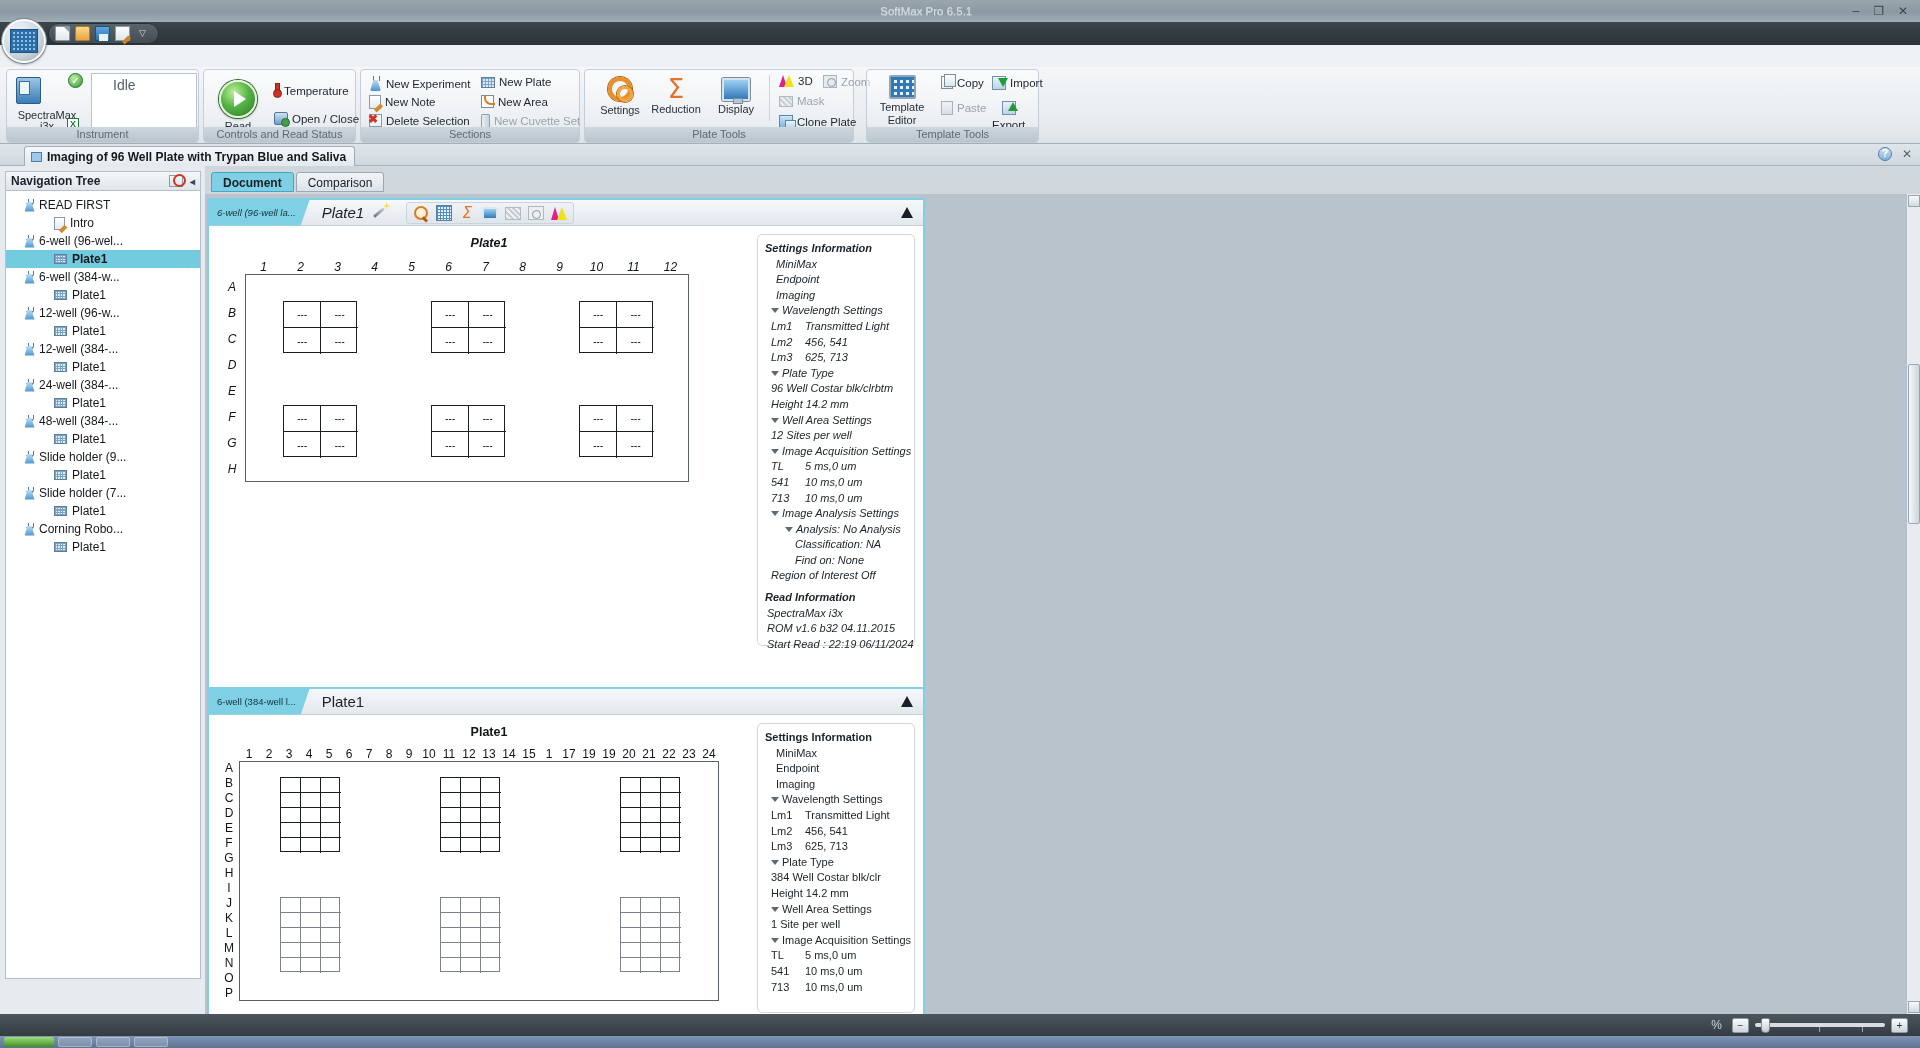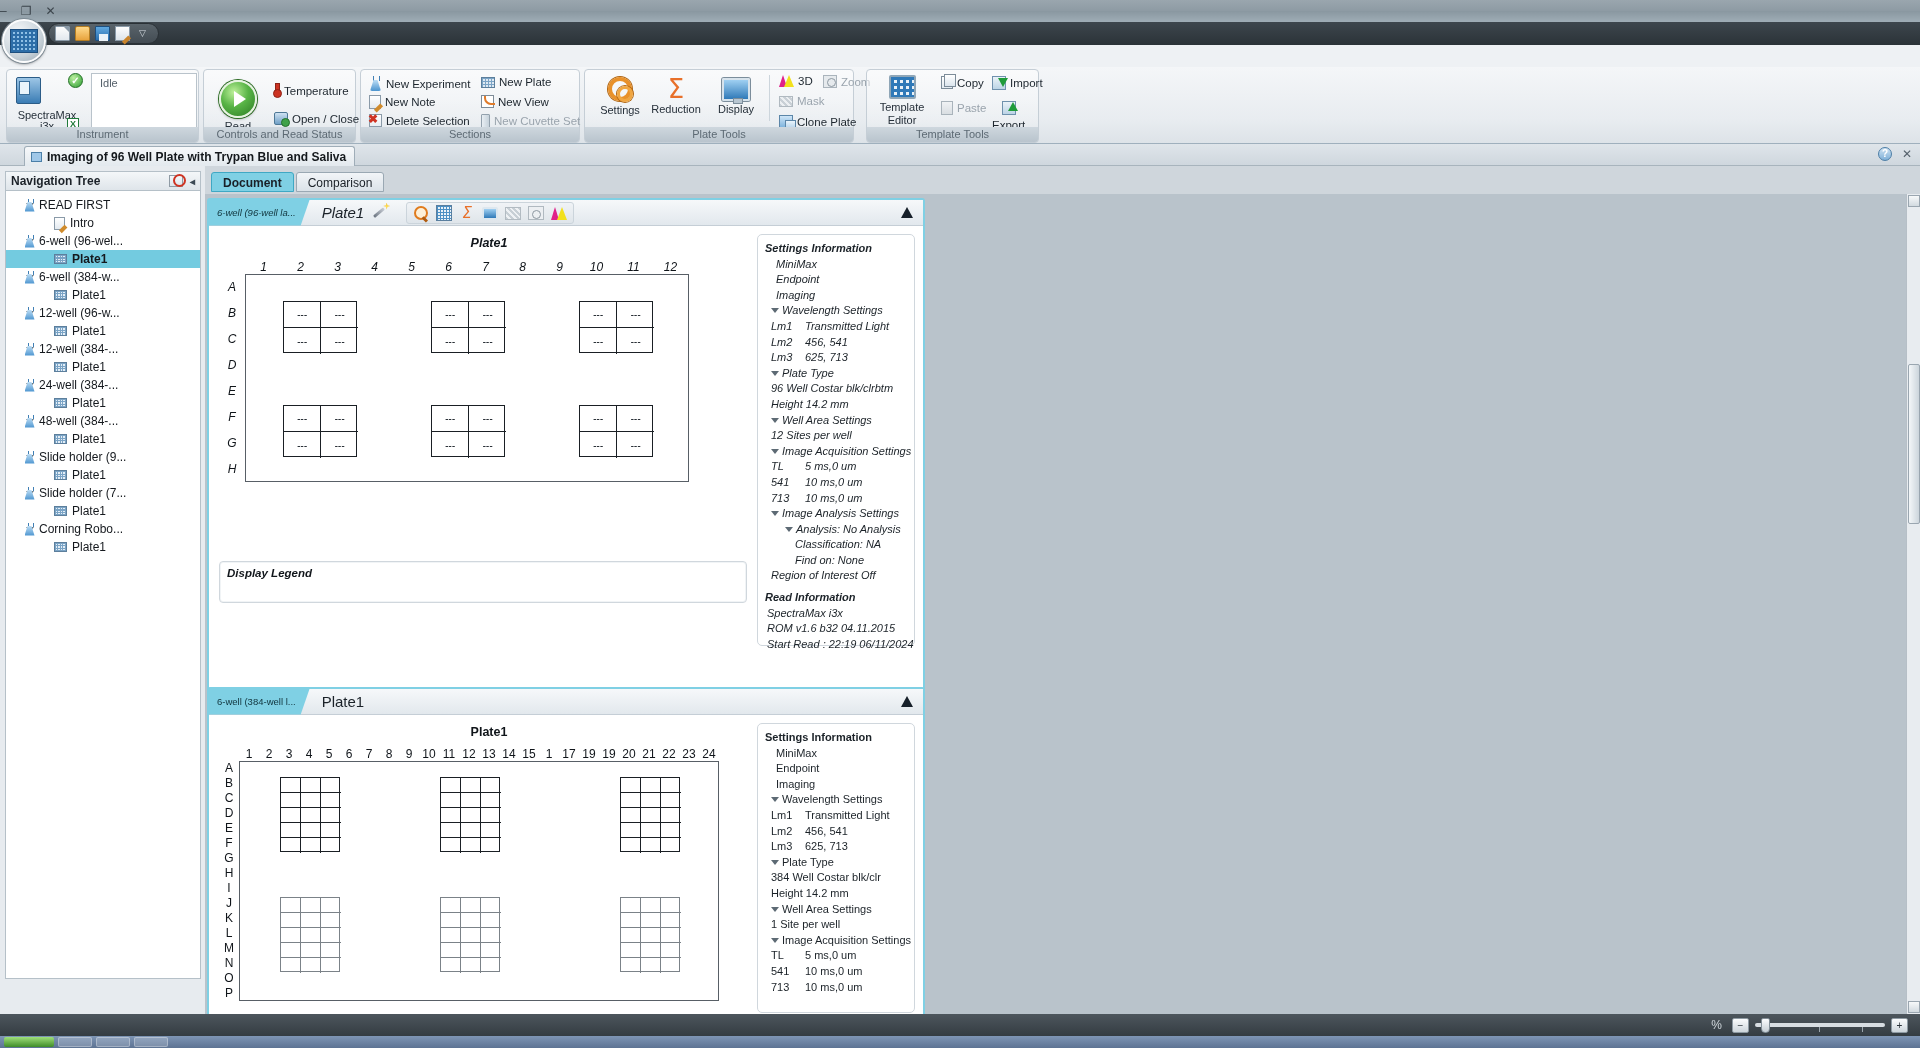--- a/index.html
+++ b/index.html
@@ -158,21 +158,21 @@
   .readbtn {
     width:38px;height:38px;border-radius:50%;
     background:radial-gradient(circle at 38% 30%,#bdf09a,#58b446 45%,#2b7a23 100%);
     border:2px solid #e6f3e0; box-shadow:0 0 0 1px #2b6b22, 0 1px 3px rgba(0,0,0,.4);
     display:flex;align-items:center;justify-content:center;
   }
   .readbtn::after{content:"";width:0;height:0;border-left:12px solid #fff;border-top:8px solid transparent;border-bottom:8px solid transparent;margin-left:4px;}
 
   .idlebox {
     position:absolute; left:84px; top:3px; width:106px; height:55px;
-    background:#fff; border:1px solid #b9c3cb; font-size:11px; color:#55606a; padding:3px 8px;
+    background:#fff; border:1px solid #b9c3cb; font-size:14px; color:#55606a; padding:3px 21px;
   }
 
   
   #doctabbar {
     position:absolute; left:0; top:144px; width:1920px; height:22px;
     background: linear-gradient(to bottom,#dfe5ea,#cfd7de);
     border-bottom:1px solid #a8b4bd;
   }
   #doctab {
     position:absolute; left:24px; top:2px; height:20px; padding:0 8px 0 6px;
@@ -339,20 +339,21 @@
     background: linear-gradient(to bottom,#7e95b5,#5d7393);
     display:flex; align-items:center; gap:4px; padding-left:4px;
   }
   #taskbar .tbitem { width:34px; height:10px; background:rgba(255,255,255,.18); border:1px solid rgba(255,255,255,.3); border-radius:2px; }
   #taskbar .start { width:50px; height:10px; background:linear-gradient(to bottom,#9fe07a,#3f8c28); border-radius:2px; }
 </style>
 </head>
 <body>
 
 <div id="titlebar">
+  <div class="ttl">SoftMax Pro 6.5.1</div>
   <div class="winbtns">
     <span>–</span>
     <span>❐</span>
     <span>✕</span>
   </div>
 </div>
 
 <div id="ribbon">
 
   <div id="qat">
@@ -418,21 +419,21 @@
         <div class="smallbtn" style="left:120px; top:6px;">
           <span class="ic ic-plate"></span>
           <span>New Plate</span>
         </div>
         <div class="smallbtn" style="left:8px; top:25px;">
           <span class="ic ic-note"></span>
           <span>New Note</span>
         </div>
         <div class="smallbtn" style="left:120px; top:25px;">
           <span class="ic ic-graph"></span>
-          <span>New View</span>
+          <span>New Area</span>
         </div>
         <div class="smallbtn" style="left:8px; top:44px;">
           <span class="ic ic-del"></span>
           <span>Delete Selection</span>
         </div>
         <div class="smallbtn dim" style="left:120px; top:44px;">
           <span class="ic ic-cuv"></span>
           <span>New Cuvette Set</span>
         </div>
       </div>
@@ -704,23 +705,20 @@
                     </div>
                     <div class="grp" style="left: 333px; top: 130px; width: 74px; height: 52px;">
                       <div class="cell" style="left: 0px; top: 0px; width: 37px; height: 26px;">---</div>
                       <div class="cell" style="left: 37px; top: 0px; width: 37px; height: 26px; border-right: none;">---</div>
                       <div class="cell" style="left: 0px; top: 26px; width: 37px; height: 26px; border-bottom: none;">---</div>
                       <div class="cell" style="left: 37px; top: 26px; width: 37px; height: 26px; border-right: none; border-bottom: none;">---</div>
                     </div>
                   </div>
                 </div>
               </div>
-          </div>
-          <div class="legendbox" style="left:10px; top:335px; width:528px; height:42px;">
-            <span>Display Legend</span>
           </div>
           <div class="settingspanel" id="set96" style="left:548px; top:8px; width:158px; height:412px;">
               <div class="sih">Settings Information</div>
               <div class="si i1"><span>MiniMax</span></div>
               <div class="si i1"><span>Endpoint</span></div>
               <div class="si i1"><span>Imaging</span></div>
               <div class="si i2"><span class="tri"></span><span>Wavelength Settings</span></div>
               <div class="si i2"><span class="k">Lm1</span><span>Transmitted Light</span></div>
               <div class="si i2"><span class="k">Lm2</span><span>456, 541</span></div>
               <div class="si i2"><span class="k">Lm3</span><span>625, 713</span></div>

